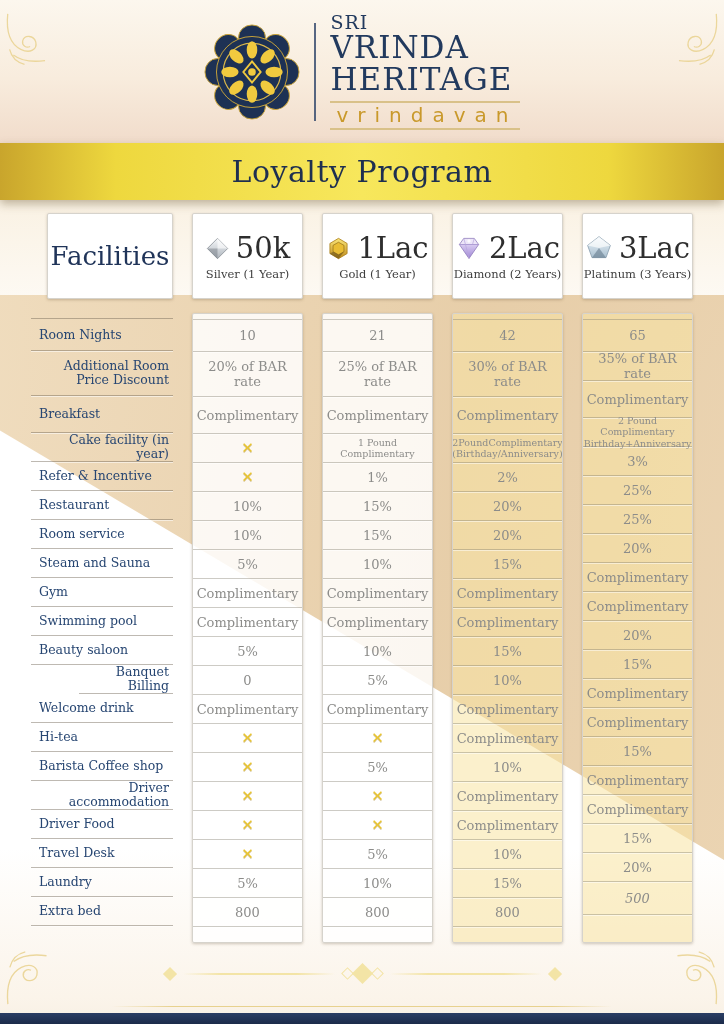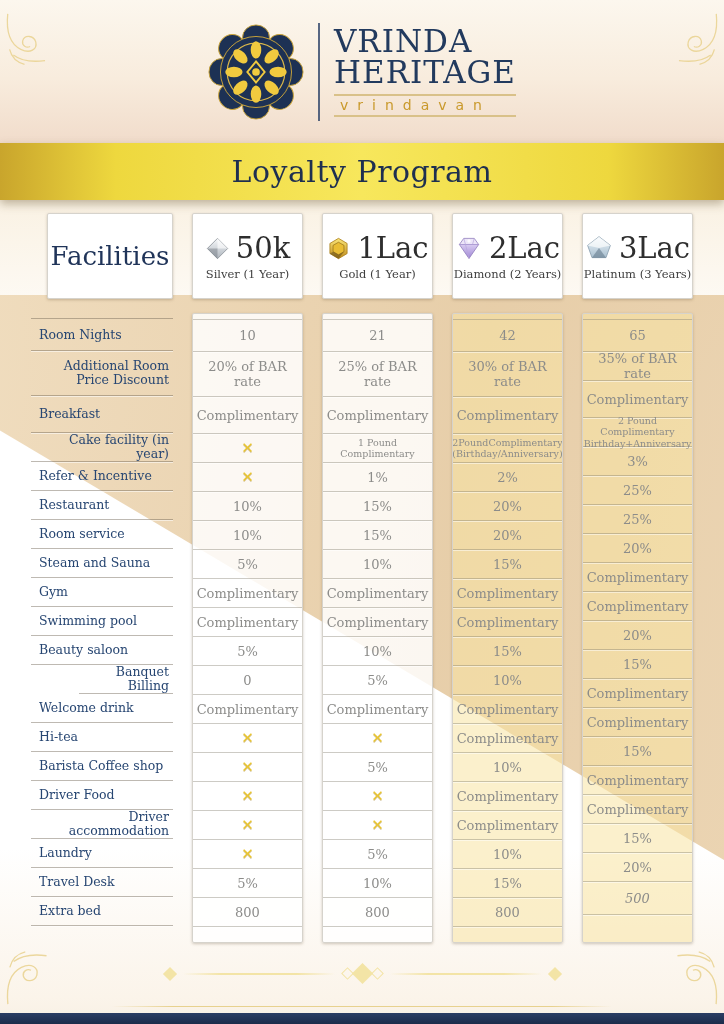--- a/index.html
+++ b/index.html
@@ -26,21 +26,21 @@
   .bottom-bar{position:absolute;left:0;bottom:0;width:100%;height:11px;
     background:linear-gradient(180deg,#2b3e64,#1b2b4a);}
 
   
   .brand{position:absolute;left:0;top:0;width:100%;height:143px;display:flex;
     align-items:center;justify-content:center;gap:14px;}
   .brand .vdiv{width:2px;height:98px;background:#3a4e70;opacity:.85;}
   .brand-text{display:flex;flex-direction:column;line-height:1.02;color:#223a5e;}
   .brand-pre{font-size:19px;letter-spacing:1px;}
   .brand-main{font-size:31px;letter-spacing:1px;}
-  .brand-sub{margin-top:5px;font-size:14px;letter-spacing:9px;color:#c9992b;
+  .brand-sub{margin-top:5px;font-size:20px;letter-spacing:9px;color:#c9992b;
     border-top:2px solid #d9c189;border-bottom:2px solid #d9c189;padding:2px 2px 3px 6px;
     font-family:"DejaVu Sans","Liberation Sans",sans-serif;}
 
   
   .banner{position:absolute;left:0;top:143px;width:100%;height:57px;
     background:linear-gradient(90deg,#c9a52c 0%,#eed83e 16%,#f7e75c 50%,#eed83e 84%,#c9a52c 100%);
     box-shadow:0 4px 9px rgba(80,60,20,.35);display:flex;align-items:center;justify-content:center;}
   .banner-title{font-size:30px;color:#1e2f50;letter-spacing:.5px;}
 
   
@@ -144,20 +144,21 @@
         <ellipse cx="50" cy="27" rx="5.5" ry="9" transform="rotate(180 50 50)"></ellipse>
         <ellipse cx="50" cy="27" rx="5.5" ry="9" transform="rotate(225 50 50)"></ellipse>
         <ellipse cx="50" cy="27" rx="5.5" ry="9" transform="rotate(270 50 50)"></ellipse>
         <ellipse cx="50" cy="27" rx="5.5" ry="9" transform="rotate(315 50 50)"></ellipse>
       </g>
       <path d="M50,39 L59,50 L50,61 L41,50 Z" fill="#1d3154" stroke="#f1ca3f" stroke-width="2"></path>
       <circle cx="50" cy="50" r="4" fill="#f1ca3f"></circle>
     </svg>
     <div class="vdiv"></div>
     <div class="brand-text">
+      <span class="brand-pre">SRI</span>
       <span class="brand-main">VRINDA</span>
       <span class="brand-main">HERITAGE</span>
       <span class="brand-sub">vrindavan</span>
     </div>
   </div>
 
   <div class="banner">
     <span class="banner-title">Loyalty Program</span>
   </div>
 
@@ -250,24 +251,24 @@
         <div class="fcell" style="height: 29px;">Restaurant</div>
         <div class="fcell" style="height: 29px;">Room service</div>
         <div class="fcell" style="height: 29px;">Steam and Sauna</div>
         <div class="fcell" style="height: 29px;">Gym</div>
         <div class="fcell" style="height: 29px;">Swimming pool</div>
         <div class="fcell" style="height: 29px;">Beauty saloon</div>
         <div class="fcell" style="height: 29px; margin-left: 48px;">Banquet Billing</div>
         <div class="fcell" style="height: 29px;">Welcome drink</div>
         <div class="fcell" style="height: 29px;">Hi-tea</div>
         <div class="fcell" style="height: 29px;">Barista Coffee shop</div>
+        <div class="fcell" style="height: 29px;">Driver accommodation</div>
         <div class="fcell" style="height: 29px;">Driver Food</div>
-        <div class="fcell" style="height: 29px;">Driver accommodation</div>
+        <div class="fcell" style="height: 29px;">Travel Desk</div>
         <div class="fcell" style="height: 29px;">Laundry</div>
-        <div class="fcell" style="height: 29px;">Travel Desk</div>
         <div class="fcell" style="height: 29px;">Extra bed</div>
       </div>
     <div class="card body-card col-white" id="col-silver">
         <div class="vcell" style="height: 33px;">10</div>
         <div class="vcell" style="height: 45px;">20% of BAR rate</div>
         <div class="vcell" style="height: 37px;">Complimentary</div>
         <div class="vcell x-mark" style="height: 29px;">✕</div>
         <div class="vcell x-mark" style="height: 29px;">✕</div>
         <div class="vcell" style="height: 29px;">10%</div>
         <div class="vcell" style="height: 29px;">10%</div>

